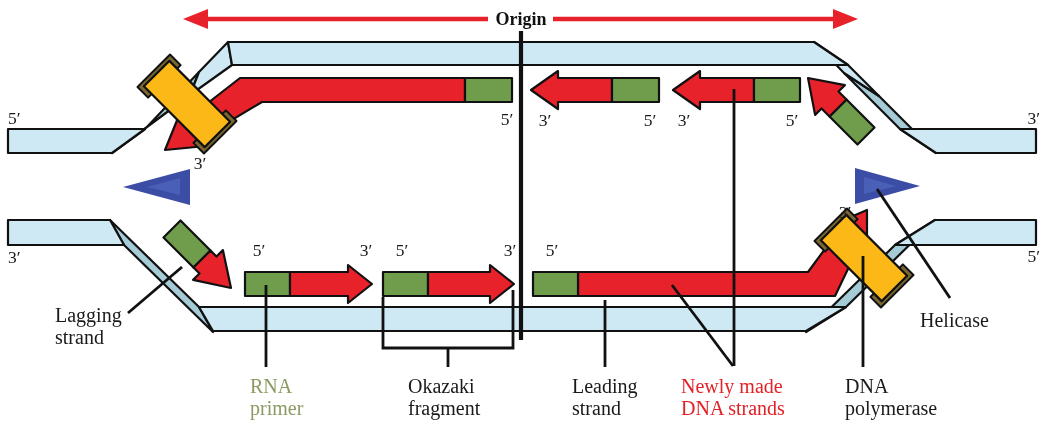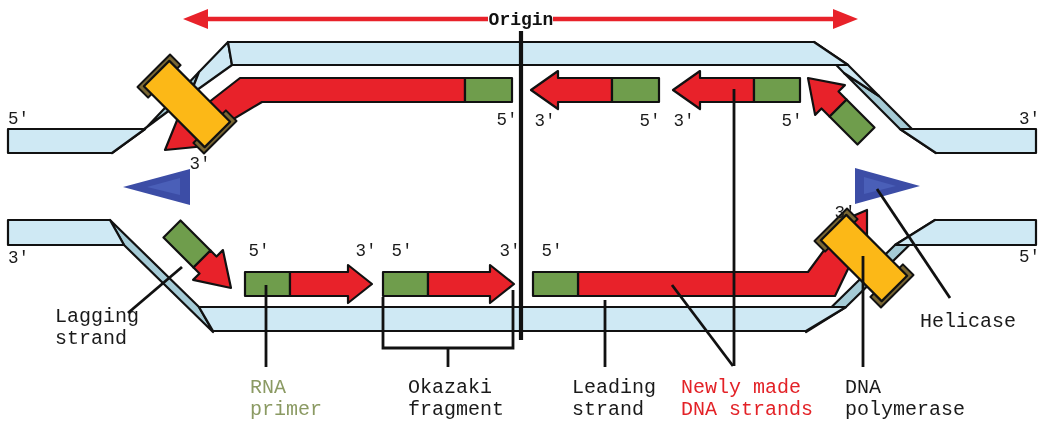--- a/index.html
+++ b/index.html
@@ -1,17 +1,17 @@
 <!DOCTYPE html>
 <html><head>
 <meta charset="utf-8">
 <style>
   html,body{margin:0;padding:0;background:#ffffff;}
   .stage{position:relative;width:1044px;height:433px;background:#ffffff;overflow:hidden;
-         font-family:Liberation Mono, monospace;}
+         font-family:Liberation Serif, serif;}
   svg{display:block;}
   
   .st-light{fill:#cfe9f4;stroke:#111111;stroke-width:2.2;stroke-linejoin:round;}
   .st-teal{fill:#a5cbd6;stroke:#111111;stroke-width:2.2;stroke-linejoin:round;}
   
   .red{fill:#e8222a;stroke:#111111;stroke-width:2.2;stroke-linejoin:round;}
   .green{fill:#6f9d4c;stroke:#111111;stroke-width:2.2;stroke-linejoin:round;}
   
   .poly-yellow{fill:#fcb817;stroke:#111111;stroke-width:2.2;stroke-linejoin:round;}
   .poly-cap{fill:#7a6733;stroke:#111111;stroke-width:2;stroke-linejoin:round;}

